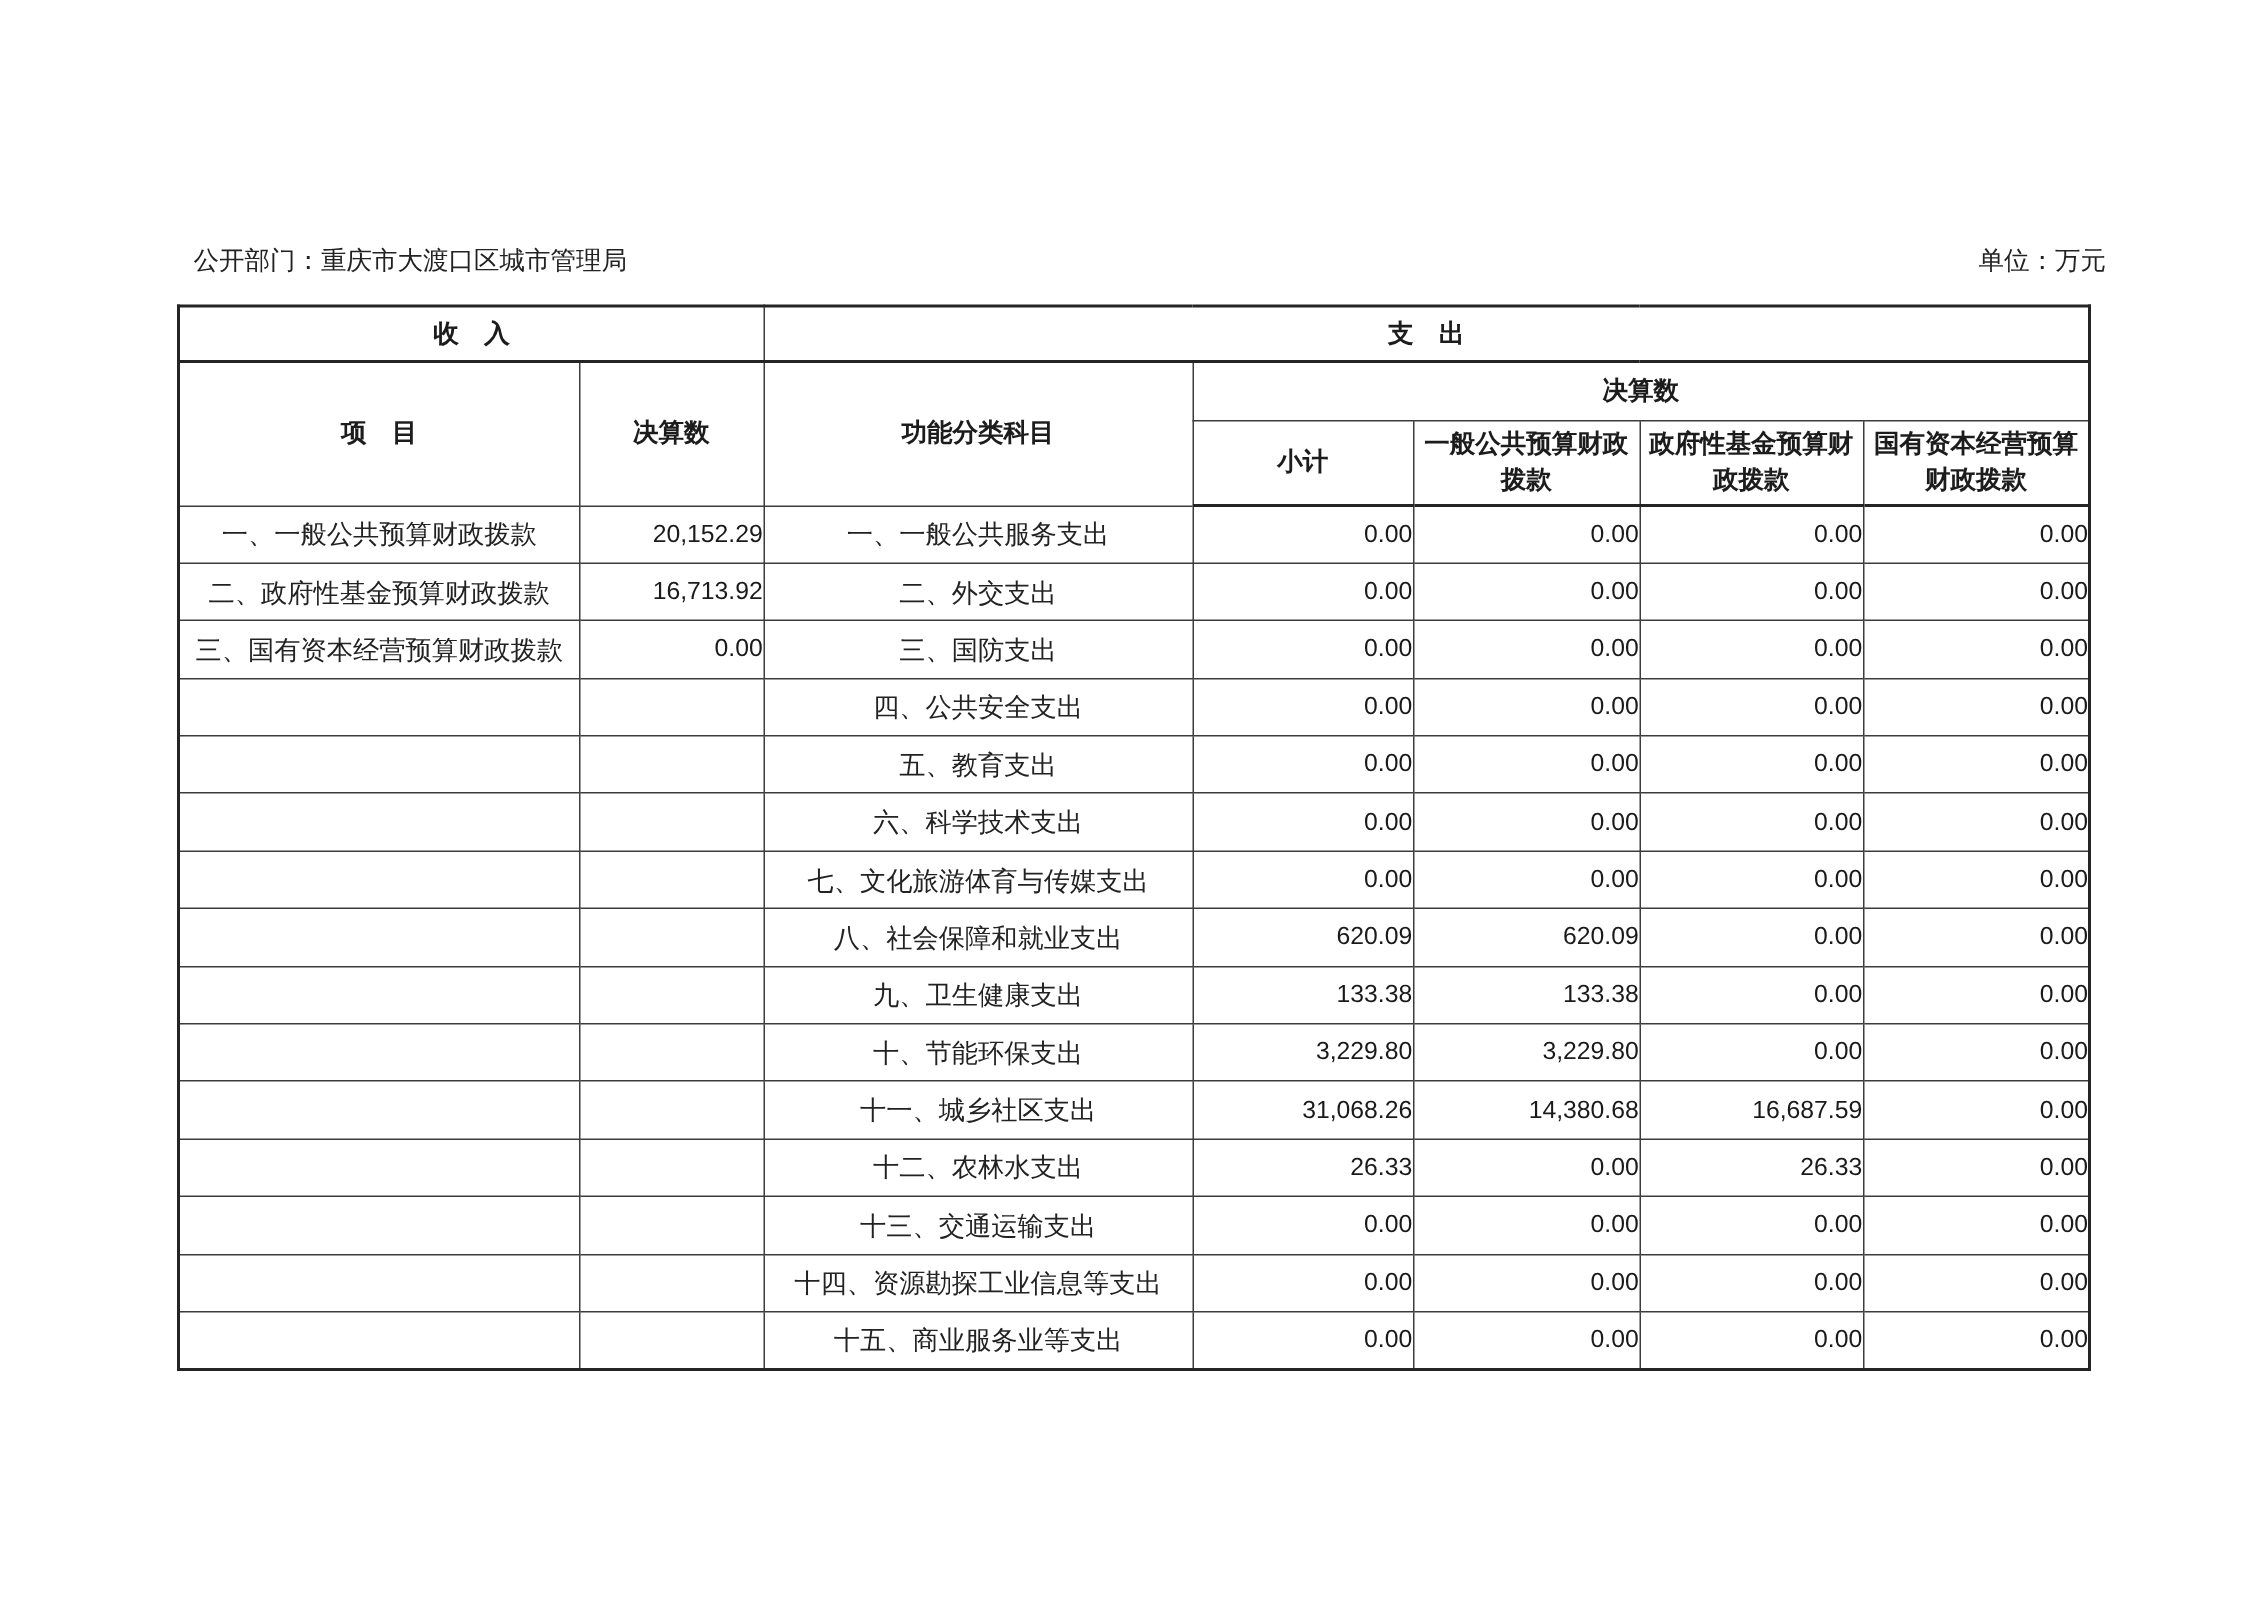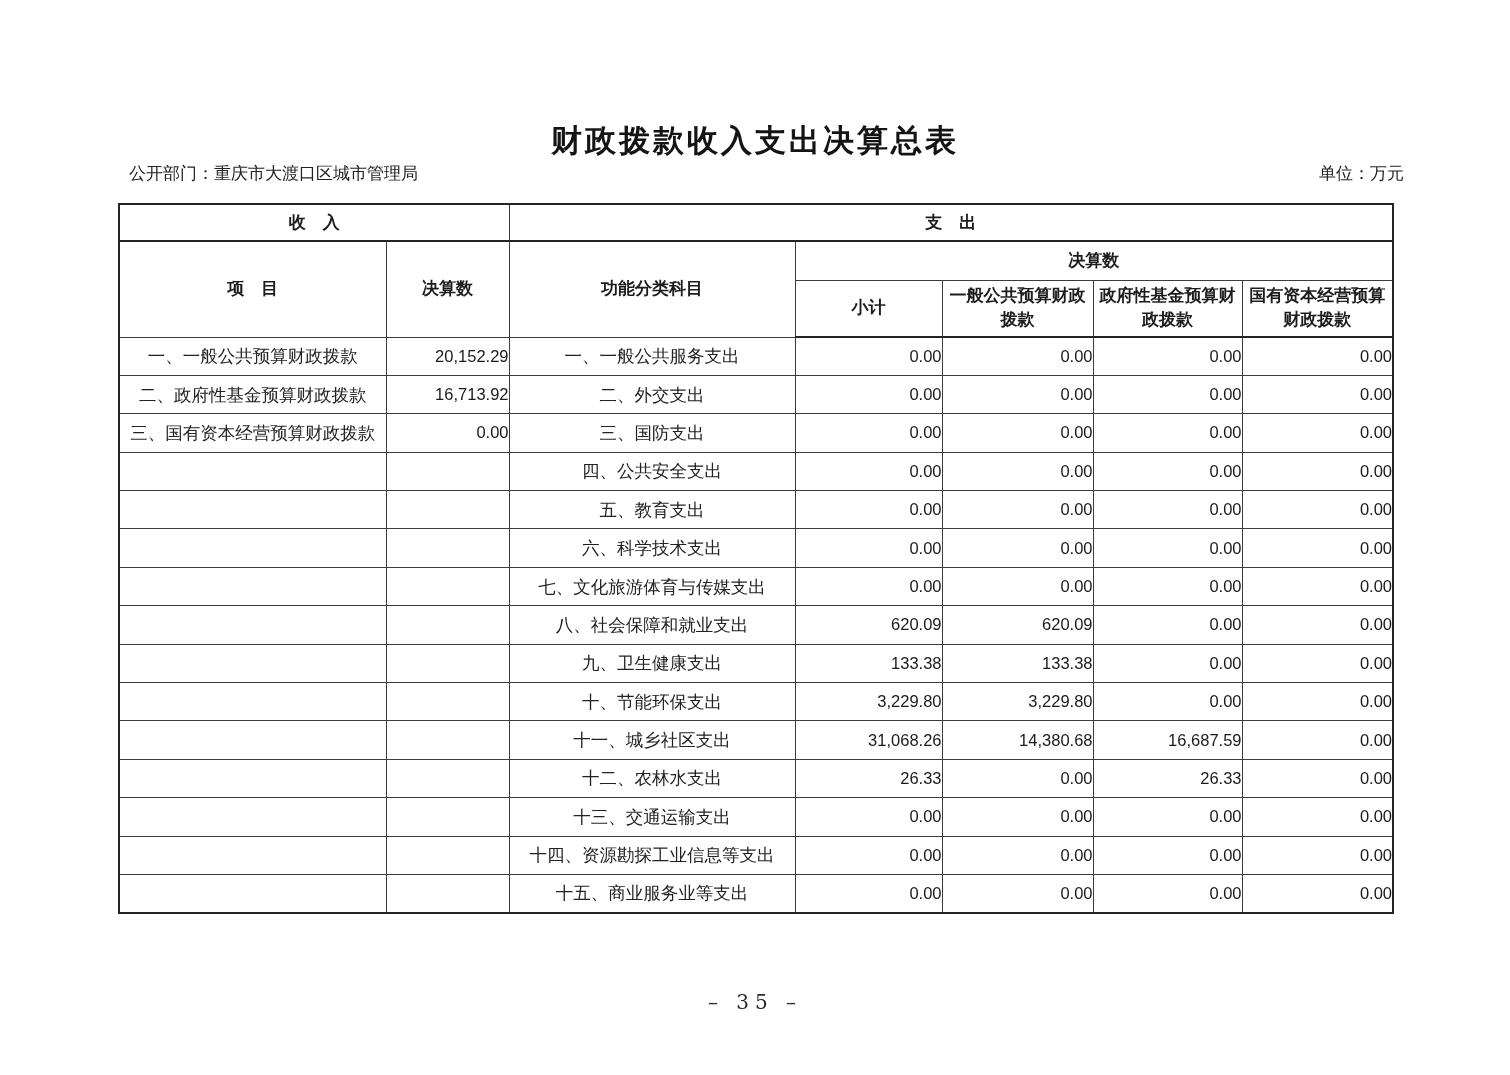--- a/index.html
+++ b/index.html
@@ -72,21 +72,20 @@
     text-align: center;
     font-family: "DejaVu Serif", "Liberation Serif", serif;
     font-size: 20px; letter-spacing: 6px; color: #2a2a2a;
   }
 </style>
 </head>
 <body>
 
 <div class="page">
 
-  <div class="title">财政拨款收入支出决算总表</div>
 
   <div class="meta-row">
     <span>公开部门：重庆市大渡口区城市管理局</span>
     <span>单位：万元</span>
   </div>
 
   <table class="fin-table">
     <colgroup>
       <col style="width:267px">
       <col style="width:123px">
@@ -246,15 +245,14 @@
           <td class="cell-num"></td>
           <td class="cell-text">十五、商业服务业等支出</td>
           <td class="cell-num">0.00</td>
           <td class="cell-num">0.00</td>
           <td class="cell-num">0.00</td>
           <td class="cell-num">0.00</td>
         </tr>
       </tbody>
   </table>
 
-  <div class="footer">– 35 –</div>
 
 </div>
 
 </body></html>

